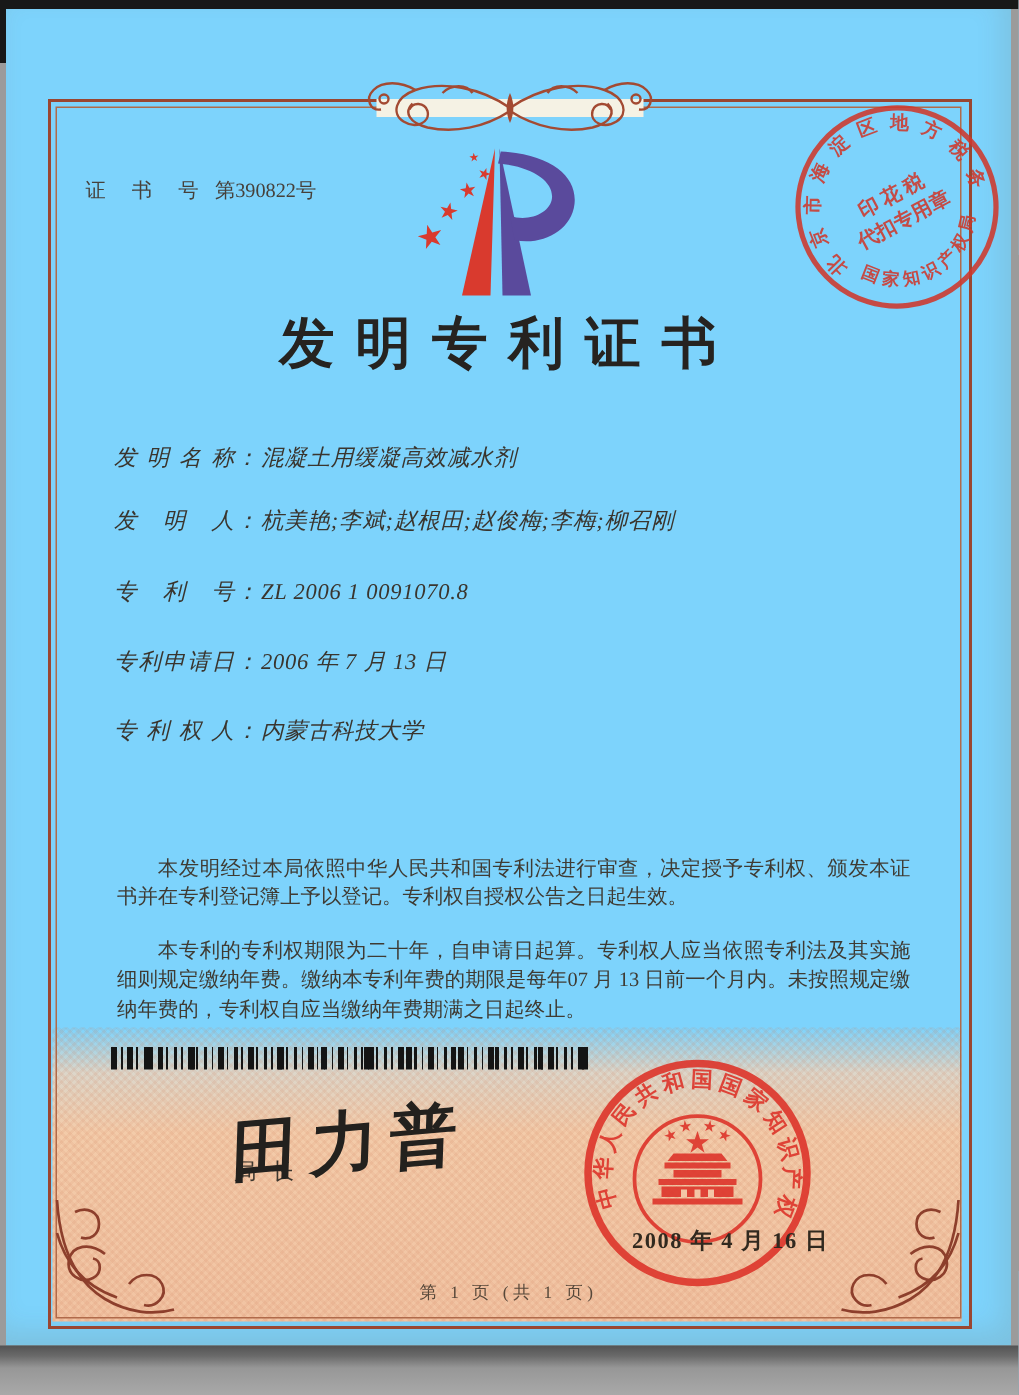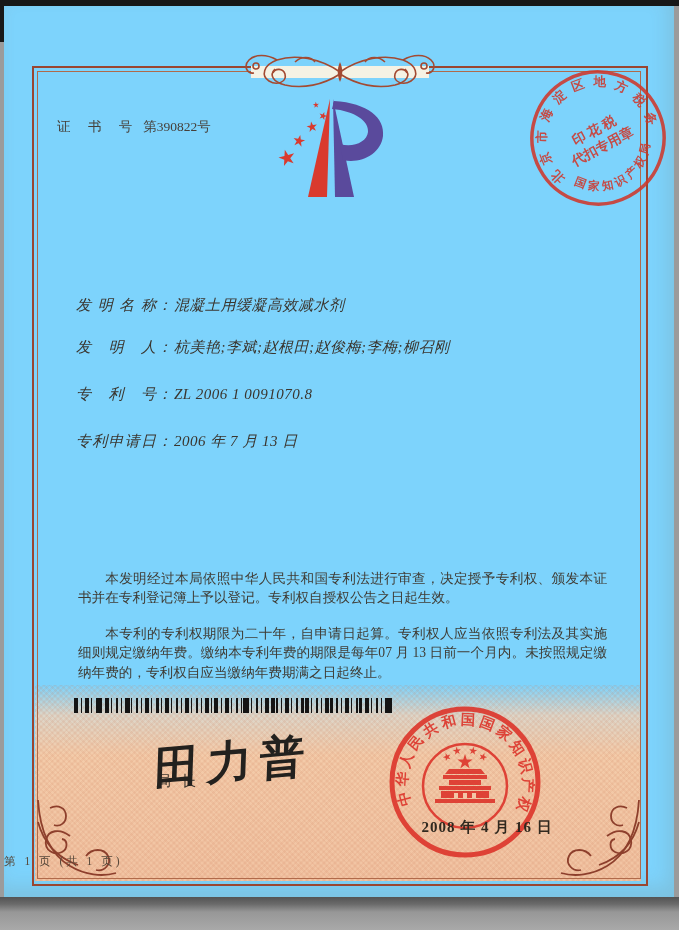--- a/index.html
+++ b/index.html
@@ -43,21 +43,21 @@
        background-image:
         repeating-linear-gradient(90deg,#141414 0 2px,transparent 2px 5px,#141414 5px 6px,transparent 6px 9px,#141414 9px 13px,transparent 13px 15px,#141414 15px 16px,transparent 16px 20px),
         repeating-linear-gradient(90deg,transparent 0 22px,#141414 22px 25px,transparent 25px 29px);}
   .signer{left:108px;top:766px;font-size:15px;letter-spacing:10px;color:#3c362e;z-index:4;margin-left:44px;}
   .signature{left:150px;top:726px;font-size:45px;font-weight:700;color:#23211e;z-index:4;
        transform:rotate(-5deg) skewX(-7deg);letter-spacing:8px;}
   .seal{left:361px;top:676px;z-index:5;}
   .tax-stamp{left:504px;top:42px;z-index:6;}
   .seal-date{left:398px;top:812px;width:170px;text-align:center;font-size:15px;
        letter-spacing:1px;color:#31291f;z-index:6;font-weight:600;}
-  .footer{left:0;top:848px;width:670px;text-align:left;font-size:11.5px;
+  .footer{left:0;top:848px;width:670px;text-align:center;font-size:11.5px;
        letter-spacing:3px;color:#57483a;z-index:4;}
   .abs{position:absolute;}
 </style>
 </head>
 <body>
 
 <div class="scan">
   <div class="edge-top"></div>
   <div class="corner-tl"></div>
 
@@ -135,32 +135,36 @@
         <use href="#star5" transform="translate(27,45) scale(0.62) rotate(12)"></use>
         <use href="#star5" transform="translate(40,31) scale(0.55) rotate(-10)"></use>
         <use href="#star5" transform="translate(51,20) scale(0.42) rotate(18)"></use>
         <use href="#star5" transform="translate(44,9) scale(0.32) rotate(-5)"></use>
       </g>
       <polygon points="58,3 55,101 36,101" fill="#d93a2e"></polygon>
       <polygon points="61,3 82,101 63,101" fill="#5a4a9c"></polygon>
       <path d="M62,5 C96,7 113,22 111,40 C109,58 89,68 71,64 L68,48 C81,52 95,46 96,36 C97,25 83,15 60,13 Z" fill="#5a4a9c"></path>
     </svg>
 
+    <div class="content abs title">发明专利证书</div>
 
     <div class="content frow" style="top:290px;">
       <span class="flabel">发明名称</span><span class="fcolon">：</span><span class="fvalue">混凝土用缓凝高效减水剂</span>
     </div>
     <div class="content frow" style="top:332px;">
       <span class="flabel">发明人</span><span class="fcolon">：</span><span class="fvalue">杭美艳;李斌;赵根田;赵俊梅;李梅;柳召刚</span>
     </div>
     <div class="content frow" style="top:379px;">
       <span class="flabel">专利号</span><span class="fcolon">：</span><span class="fvalue">ZL 2006 1 0091070.8</span>
     </div>
     <div class="content frow" style="top:426px;">
       <span class="flabel">专利申请日</span><span class="fcolon">：</span><span class="fvalue">2006 年 7 月 13 日</span>
+    </div>
+    <div class="content frow" style="top:472px;">
+      <span class="flabel">专利权人</span><span class="fcolon">：</span><span class="fvalue">内蒙古科技大学</span>
     </div>
 
     <div class="content abs paras">
       <p>本发明经过本局依照中华人民共和国专利法进行审查，决定授予专利权、颁发本证书并在专利登记簿上予以登记。专利权自授权公告之日起生效。</p>
       <p>本专利的专利权期限为二十年，自申请日起算。专利权人应当依照专利法及其实施细则规定缴纳年费。缴纳本专利年费的期限是每年07 月 13 日前一个月内。未按照规定缴纳年费的，专利权自应当缴纳年费期满之日起终止。</p>
     </div>
 
     <div class="abs barcode"></div>
 
     <div class="content abs signer">局长</div>

